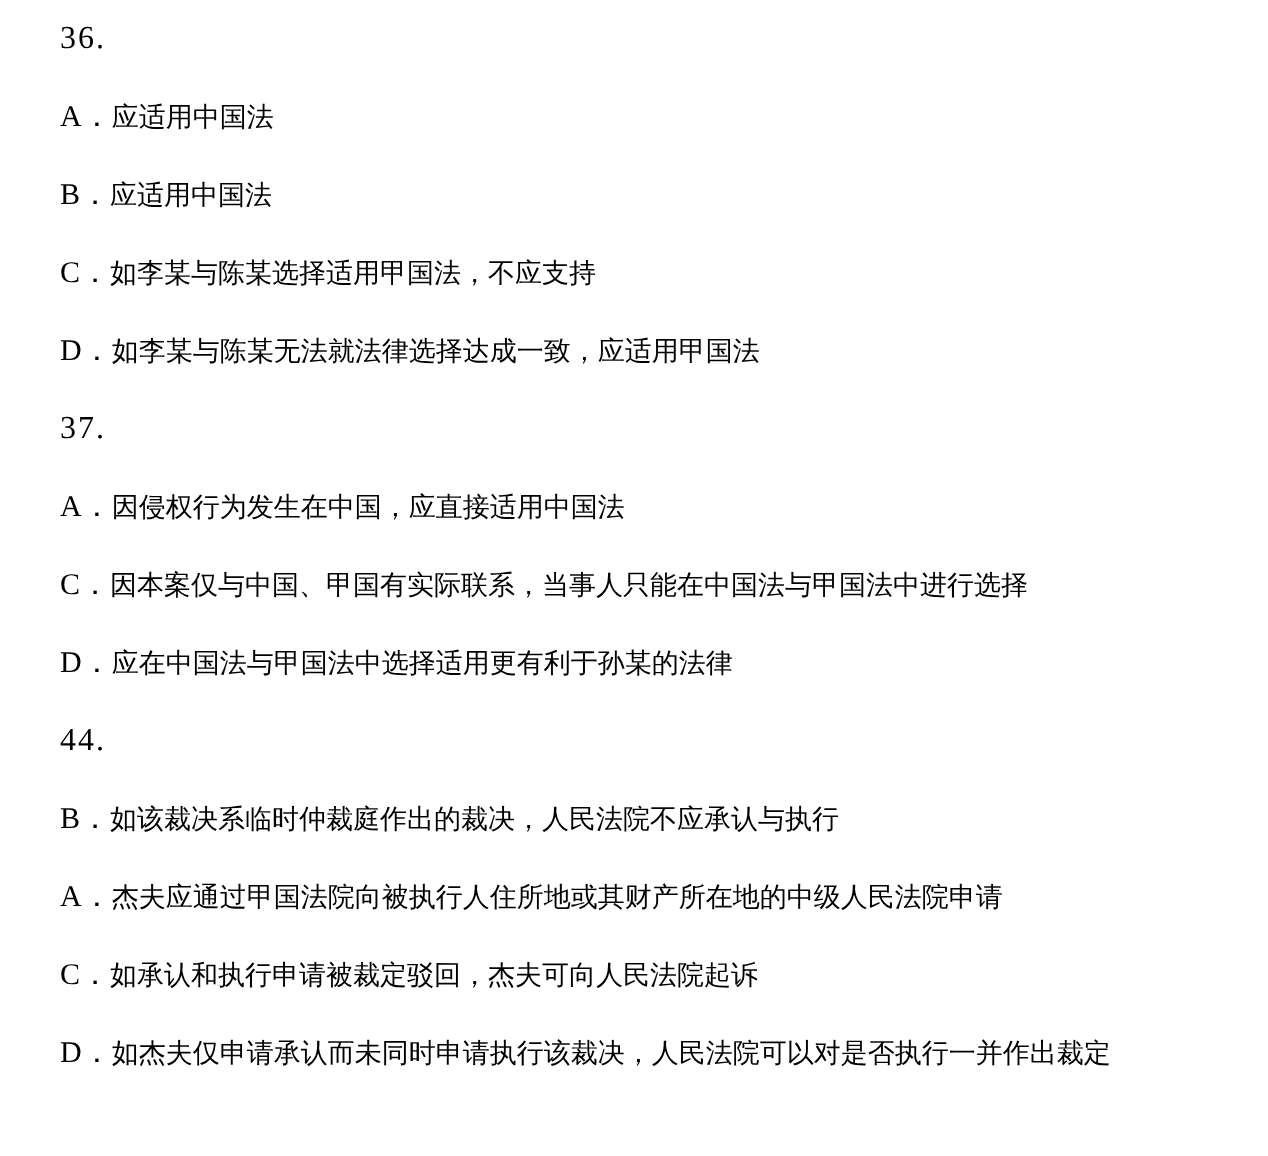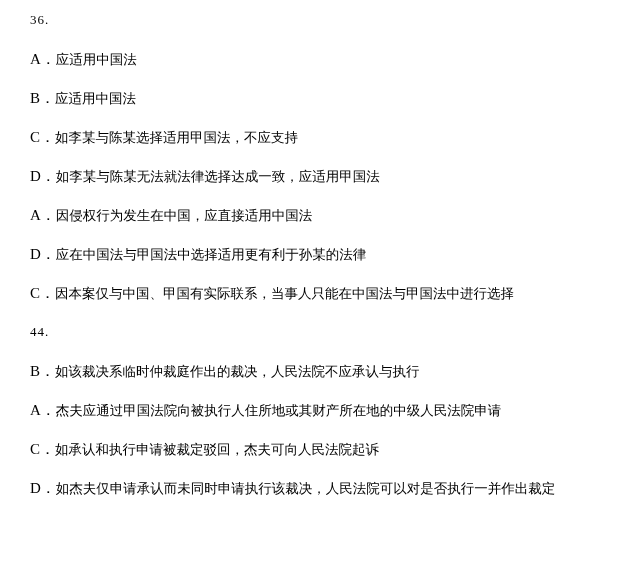--- a/index.html
+++ b/index.html
@@ -18,21 +18,21 @@
     padding: 0 0 0 30px;
     box-sizing: border-box;
     width: 634px;
   }
   .line {
     height: 39px;
     line-height: 39px;
     white-space: nowrap;
   }
   .qnum {
-    font-size: 13px;
+    font-size: 16px;
     letter-spacing: 1px;
   }
   .opt-label {
     font-size: 15px;
   }
   .opt-text {
     font-size: 13.5px;
   }
   .underlined .opt-text {
     text-underline-offset: 4px;
@@ -48,27 +48,28 @@
   <div class="line option"><span class="opt-label">A．</span><span class="opt-text">应适用中国法</span></div>
 
   <div class="line option"><span class="opt-label">B．</span><span class="opt-text">应适用中国法</span></div>
 
   <div class="line option"><span class="opt-label">C．</span><span class="opt-text">如李某与陈某选择适用甲国法，不应支持</span></div>
 
   <div class="line option underlined"><span class="opt-label">D．</span><span class="opt-text">如李某与陈某无法就法律选择达成一致，应适用甲国法</span></div>
 </section>
 
   <section class="question">
+    <div class="line qnum">37.</div>
 
   <div class="line option"><span class="opt-label">A．</span><span class="opt-text">因侵权行为发生在中国，应直接适用中国法</span></div>
 
 
+  <div class="line option"><span class="opt-label">C．</span><span class="opt-text">因本案仅与中国、甲国有实际联系，当事人只能在中国法与甲国法中进行选择</span></div>
+
   <div class="line option"><span class="opt-label">D．</span><span class="opt-text">应在中国法与甲国法中选择适用更有利于孙某的法律</span></div>
-
-  <div class="line option"><span class="opt-label">C．</span><span class="opt-text">因本案仅与中国、甲国有实际联系，当事人只能在中国法与甲国法中进行选择</span></div>
 </section>
 
   <section class="question">
     <div class="line qnum">44.</div>
 
   <div class="line option"><span class="opt-label">B．</span><span class="opt-text">如该裁决系临时仲裁庭作出的裁决，人民法院不应承认与执行</span></div>
 
   <div class="line option"><span class="opt-label">A．</span><span class="opt-text">杰夫应通过甲国法院向被执行人住所地或其财产所在地的中级人民法院申请</span></div>
 
   <div class="line option underlined"><span class="opt-label">C．</span><span class="opt-text">如承认和执行申请被裁定驳回，杰夫可向人民法院起诉</span></div>

